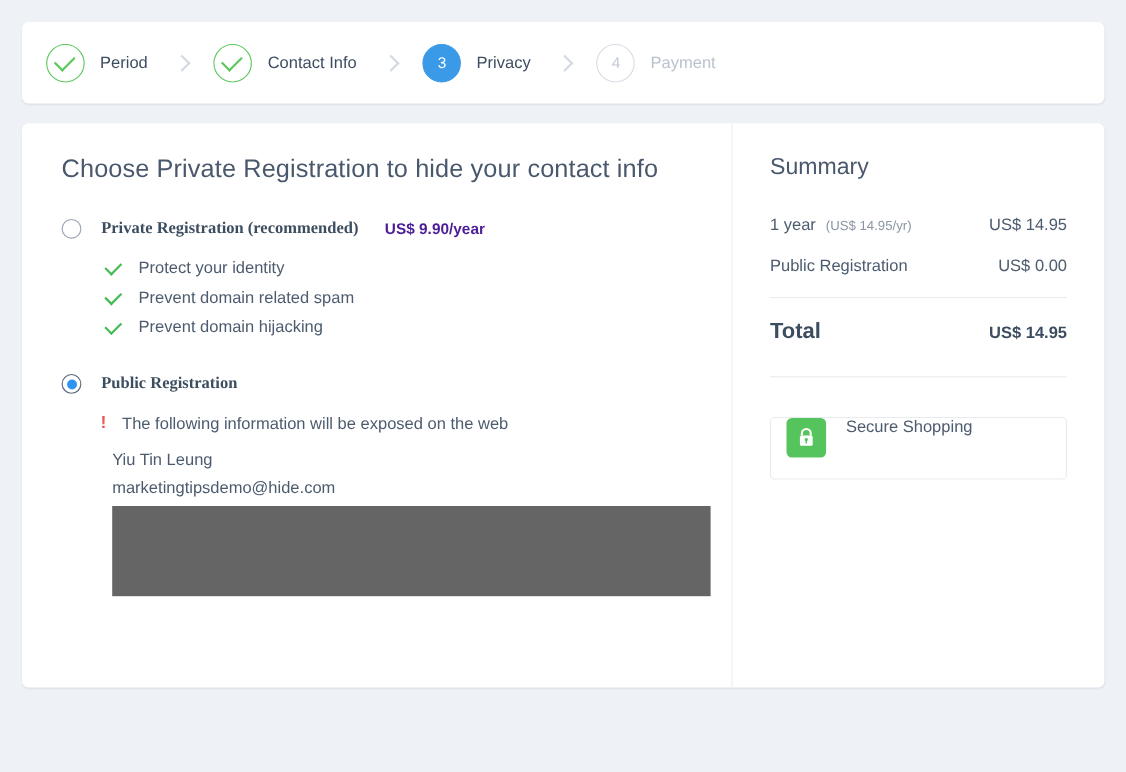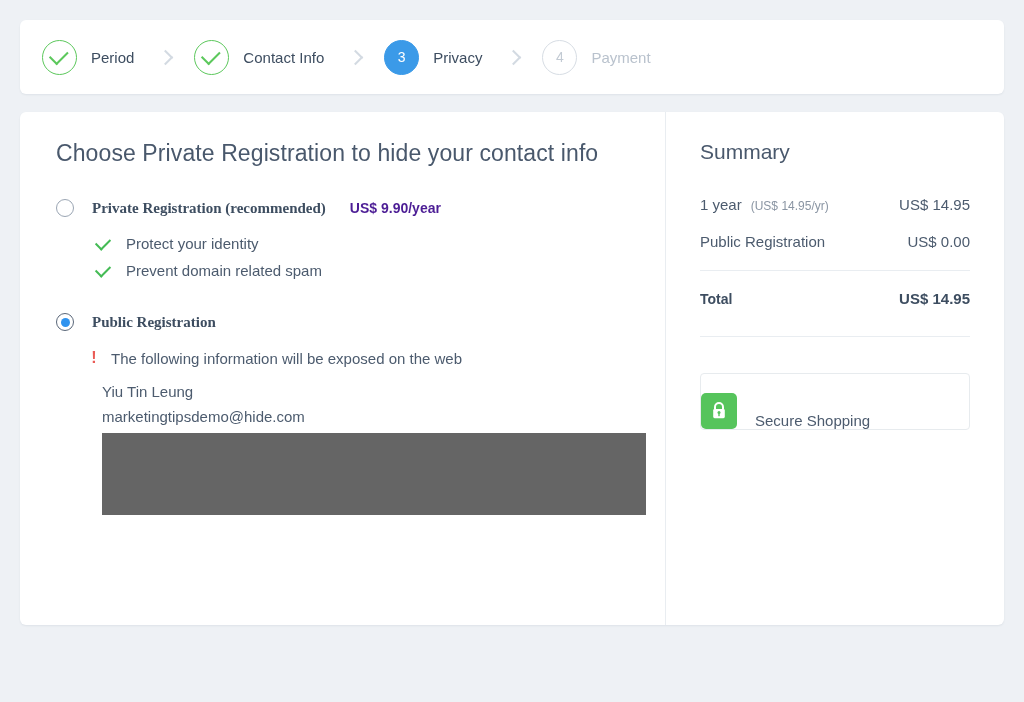--- a/index.html
+++ b/index.html
@@ -277,36 +277,37 @@
     background: #e9edf1;
     margin: 10px 0 0 0;
   }
   .total-row {
     display: flex;
     align-items: baseline;
     justify-content: space-between;
     padding: 19px 0 19px 0;
   }
   .total-label {
-    font-size: 14px;
+    font-size: 20px;
     font-weight: bold;
     color: #3d4d60;
   }
   .total-value {
     font-size: 15px;
     font-weight: bold;
     color: #3d4d60;
   }
   .secure-box {
     margin-top: 36px;
     border: 1px solid #e7ebee;
     border-radius: 4px;
     height: 57px;
     display: flex;
-    align-items: flex-end;
+    align-items: flex-start;
+    padding-left: 14px;
     box-sizing: border-box;
   }
   .lock-badge {
     width: 36px;
     height: 36px;
     border-radius: 5px;
     background: #56c45c;
     flex: none;
     display: flex;
     align-items: center;
@@ -370,20 +371,24 @@
       </div>
 
       <div class="benefits">
         <div class="benefit">
           <span class="benefit-check"></span>
           <span class="benefit-text">Protect your identity</span>
         </div>
         <div class="benefit">
           <span class="benefit-check"></span>
           <span class="benefit-text">Prevent domain related spam</span>
+        </div>
+        <div class="benefit">
+          <span class="benefit-check"></span>
+          <span class="benefit-text">Prevent domain hijacking</span>
         </div>
       </div>
 
       <div class="public-block">
         <div class="option-row">
           <span class="radio on"></span>
           <span class="option-title">Public Registration</span>
         </div>
 
         <div class="warn-row">

